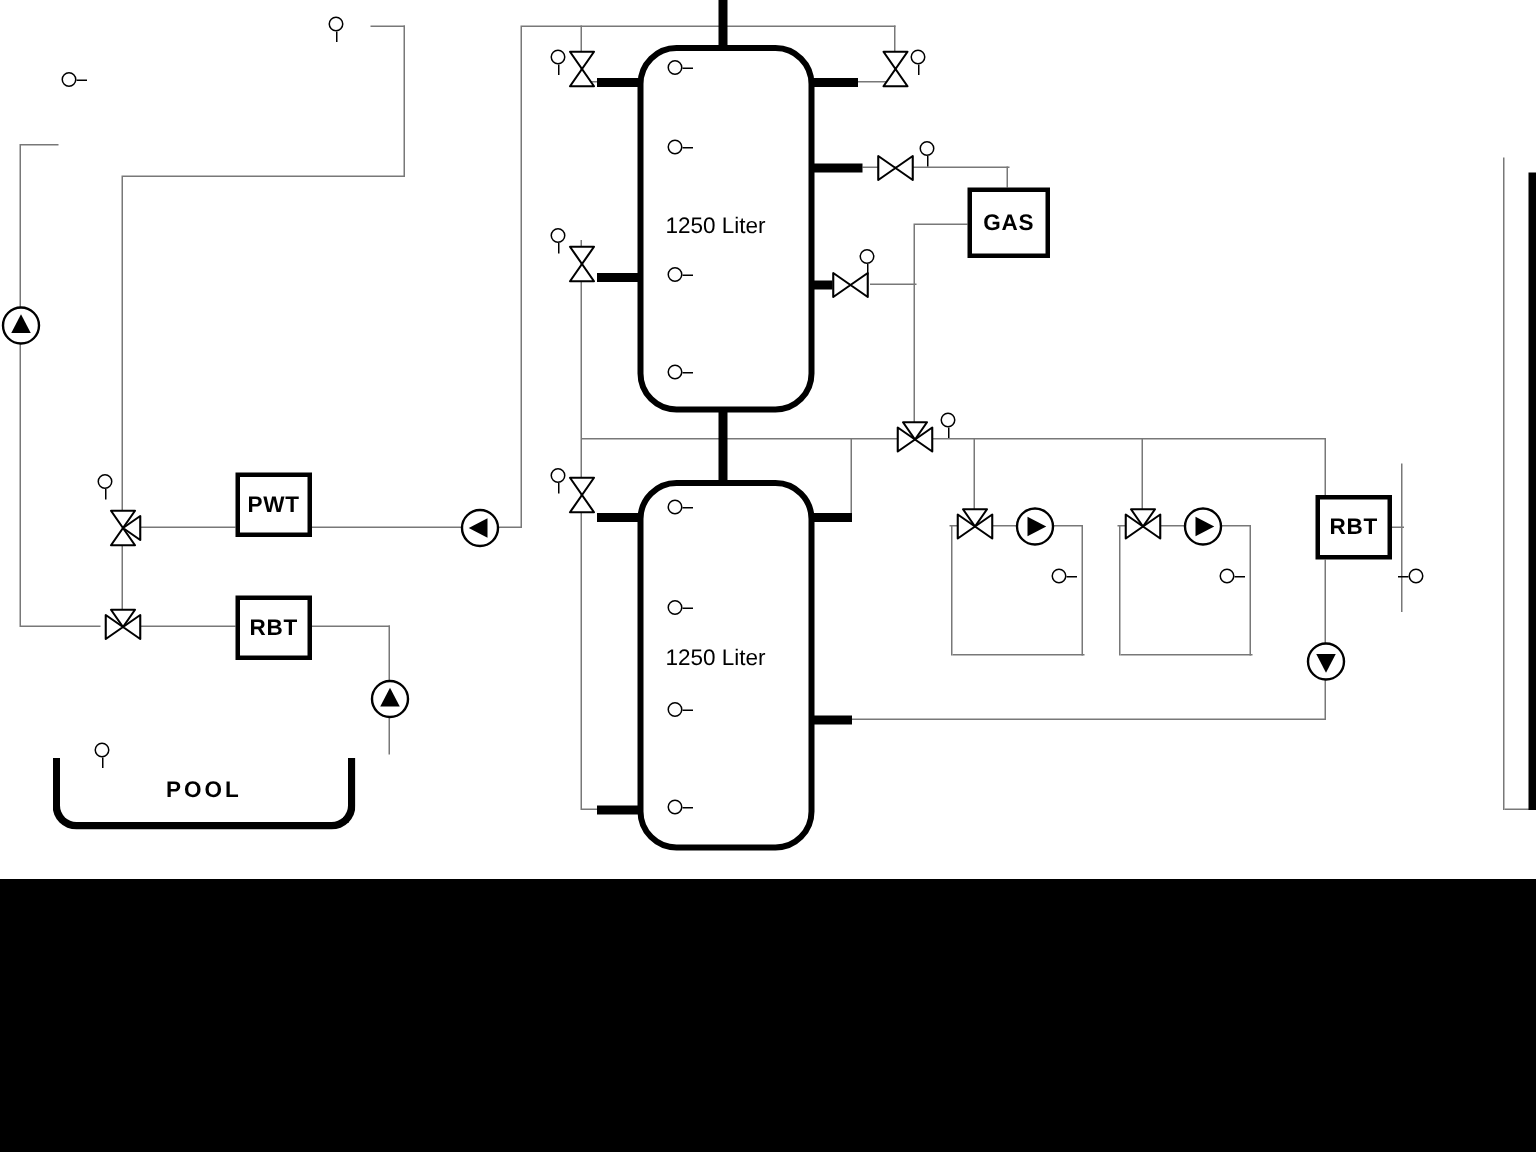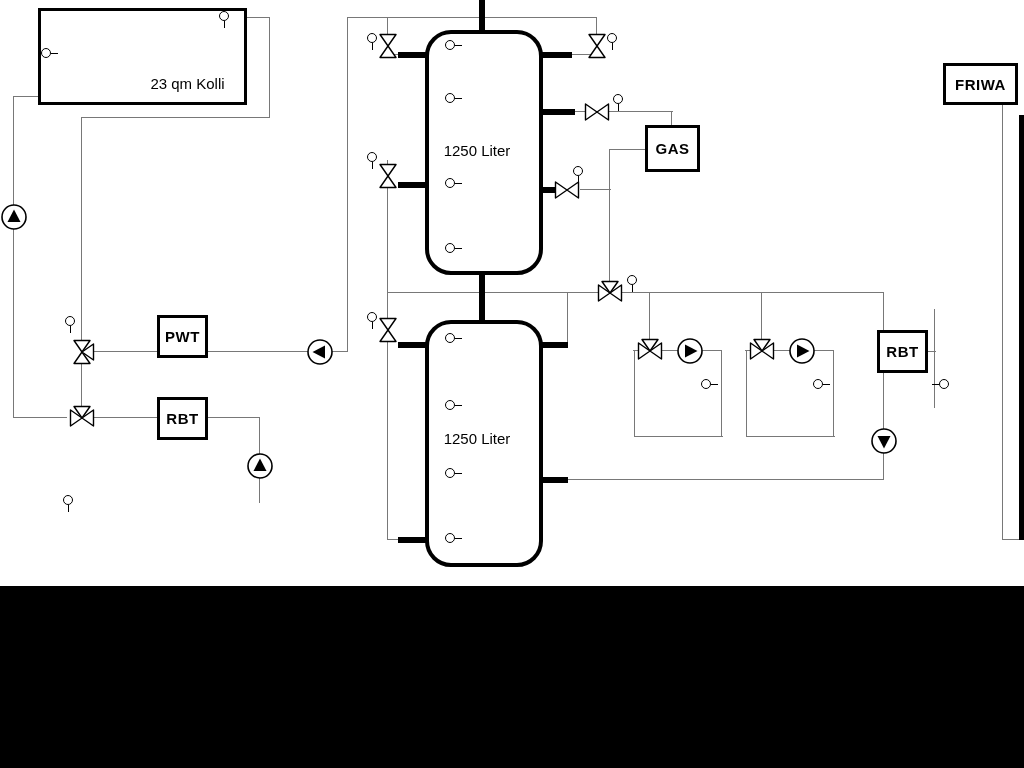--- a/index.html
+++ b/index.html
@@ -100,23 +100,20 @@
       <div style="position: absolute; left: 541px; top: 187px; width: 14px; height: 6px; background: rgb(0, 0, 0);"></div>
       <div style="position: absolute; left: 398px; top: 342px; width: 29px; height: 6px; background: rgb(0, 0, 0);"></div>
       <div style="position: absolute; left: 398px; top: 537px; width: 29px; height: 6px; background: rgb(0, 0, 0);"></div>
       <div style="position: absolute; left: 541px; top: 342px; width: 27px; height: 6px; background: rgb(0, 0, 0);"></div>
       <div style="position: absolute; left: 541px; top: 477px; width: 27px; height: 6px; background: rgb(0, 0, 0);"></div>
       <div style="position: absolute; left: 479px; top: 272px; width: 6px; height: 50px; background: rgb(0, 0, 0);"></div>
       <div style="position: absolute; left: 479px; top: 0px; width: 6px; height: 32px; background: rgb(0, 0, 0);"></div>
       <div style="position: absolute; left: 1019px; top: 115px; width: 5px; height: 425px; background: rgb(0, 0, 0);"></div>
     </div>
 
-  <div class="box collector">
-    <span class="collector-label">23 qm Kolli</span>
-  </div>
 
   <div class="tank tank1">
     <span class="tank-label">1250 Liter</span>
   </div>
 
   <div class="tank tank2">
     <span class="tank-label">1250 Liter</span>
   </div>
 
   <div class="box pwt flexc">
@@ -124,28 +121,28 @@
   </div>
 
   <div class="box rbt-left flexc">
     <span class="small-lbl">RBT</span>
   </div>
 
   <div class="box gas flexc">
     <span class="small-lbl">GAS</span>
   </div>
 
-  <div class="box friwa flexc">
-    <span class="small-lbl">FRIWA</span>
-  </div>
 
   <div class="box rbt-right flexc">
     <span class="small-lbl">RBT</span>
   </div>
 
+  <div class="pool">
+    <span class="pool-label">POOL</span>
+  </div>
 
   <div id="components-layer" class="layer">
       <svg viewBox="0 0 26 26" width="26" height="26" style="position: absolute; left: 375px; top: 33px; overflow: visible;">
         <polygon points="5,1.5 21,1.5 13,13" fill="#ffffff" stroke="#000000" stroke-width="1.4" stroke-linejoin="round"></polygon>
         <polygon points="5,24.5 21,24.5 13,13" fill="#ffffff" stroke="#000000" stroke-width="1.4" stroke-linejoin="round"></polygon>
       </svg>
       <svg viewBox="0 0 26 26" width="26" height="26" style="position: absolute; left: 584px; top: 33px; overflow: visible;">
         <polygon points="5,1.5 21,1.5 13,13" fill="#ffffff" stroke="#000000" stroke-width="1.4" stroke-linejoin="round"></polygon>
         <polygon points="5,24.5 21,24.5 13,13" fill="#ffffff" stroke="#000000" stroke-width="1.4" stroke-linejoin="round"></polygon>
       </svg>

